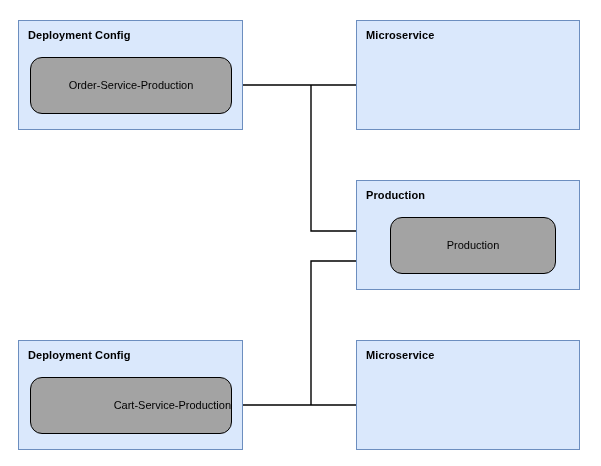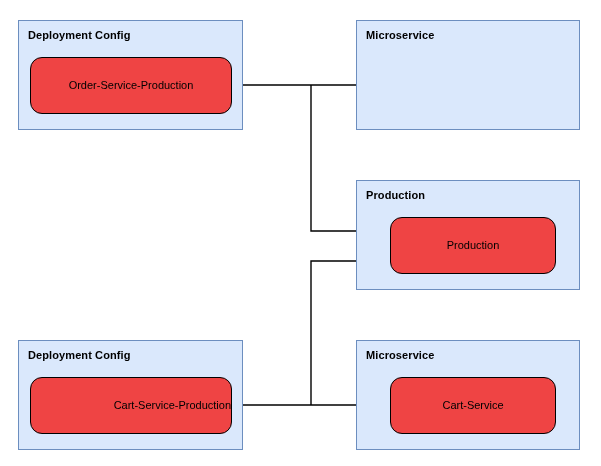--- a/index.html
+++ b/index.html
@@ -35,21 +35,21 @@
     top: 8px;
     font-size: 11px;
     font-weight: bold;
     color: #000000;
     letter-spacing: 0.1px;
     white-space: nowrap;
   }
   
   .node {
     position: absolute;
-    background: #ef4444;
+    background: #a3a3a3;
     border: 1px solid #000000;
     border-radius: 12px;
     box-sizing: border-box;
     display: flex;
     align-items: center;
     justify-content: center;
   }
   .node-label {
     font-size: 11px;
     color: #000000;
@@ -109,17 +109,14 @@
   <div class="group" style="left:18px; top:340px; width:225px; height:110px;">
     <div class="group-title">Deployment Config</div>
   </div>
   <div class="node" style="left:30px; top:377px; width:202px; height:57px;justify-content:flex-end;">
     <span class="node-label">Cart-Service-Production</span>
   </div>
 
   <div class="group" style="left:356px; top:340px; width:224px; height:110px;">
     <div class="group-title">Microservice</div>
   </div>
-  <div class="node" style="left:390px; top:377px; width:166px; height:57px;">
-    <span class="node-label">Cart-Service</span>
-  </div>
 
 </div>
 
 </body></html>

